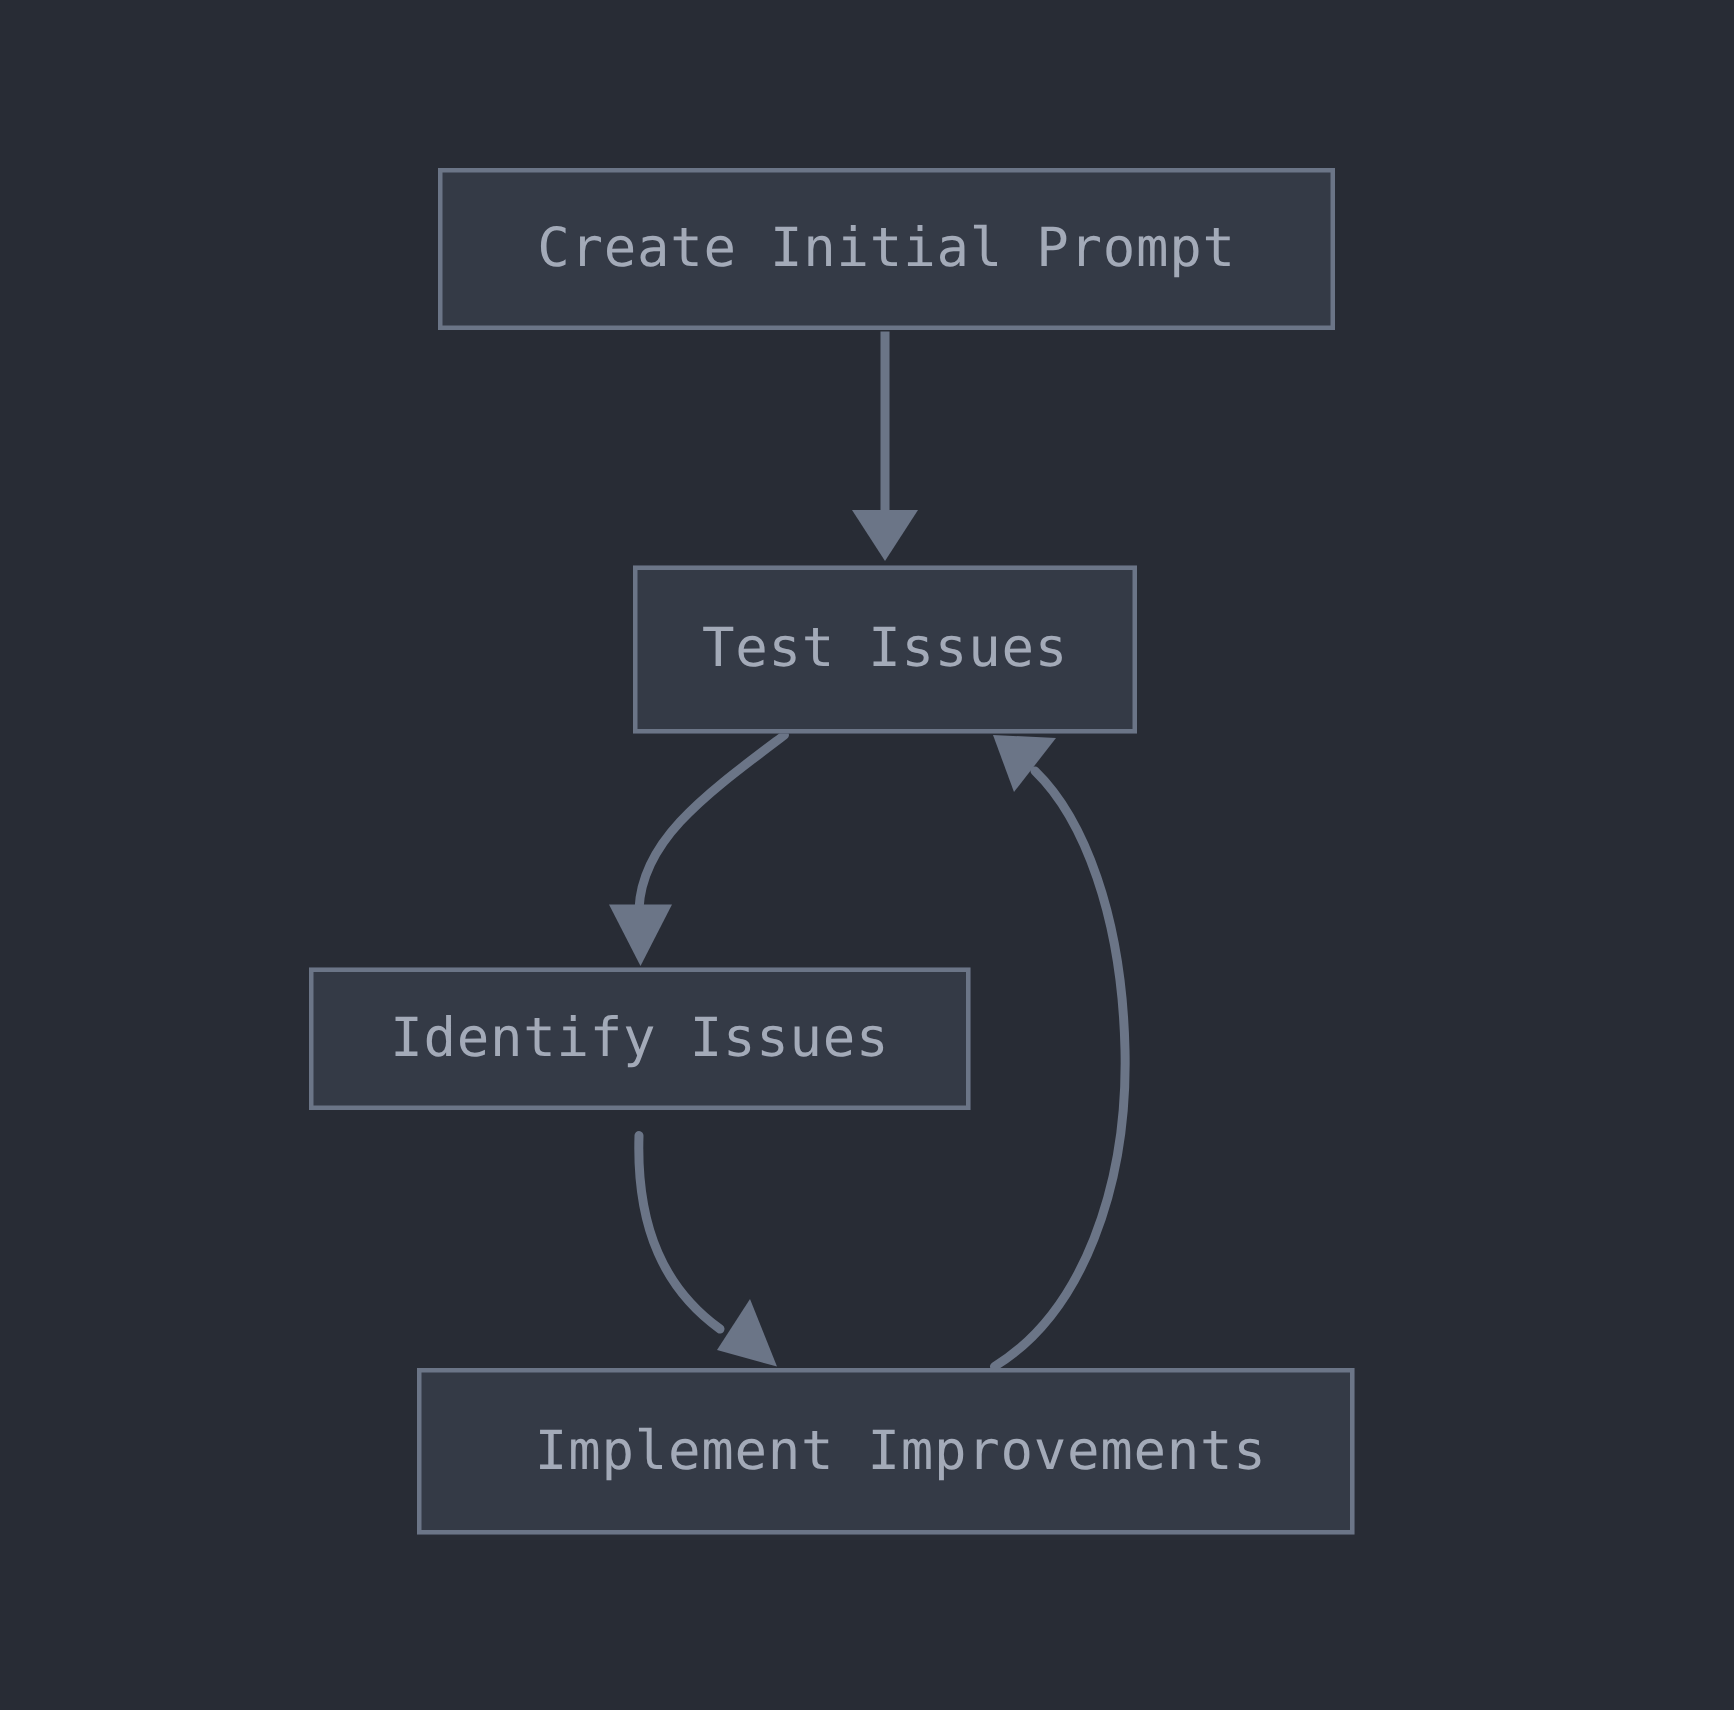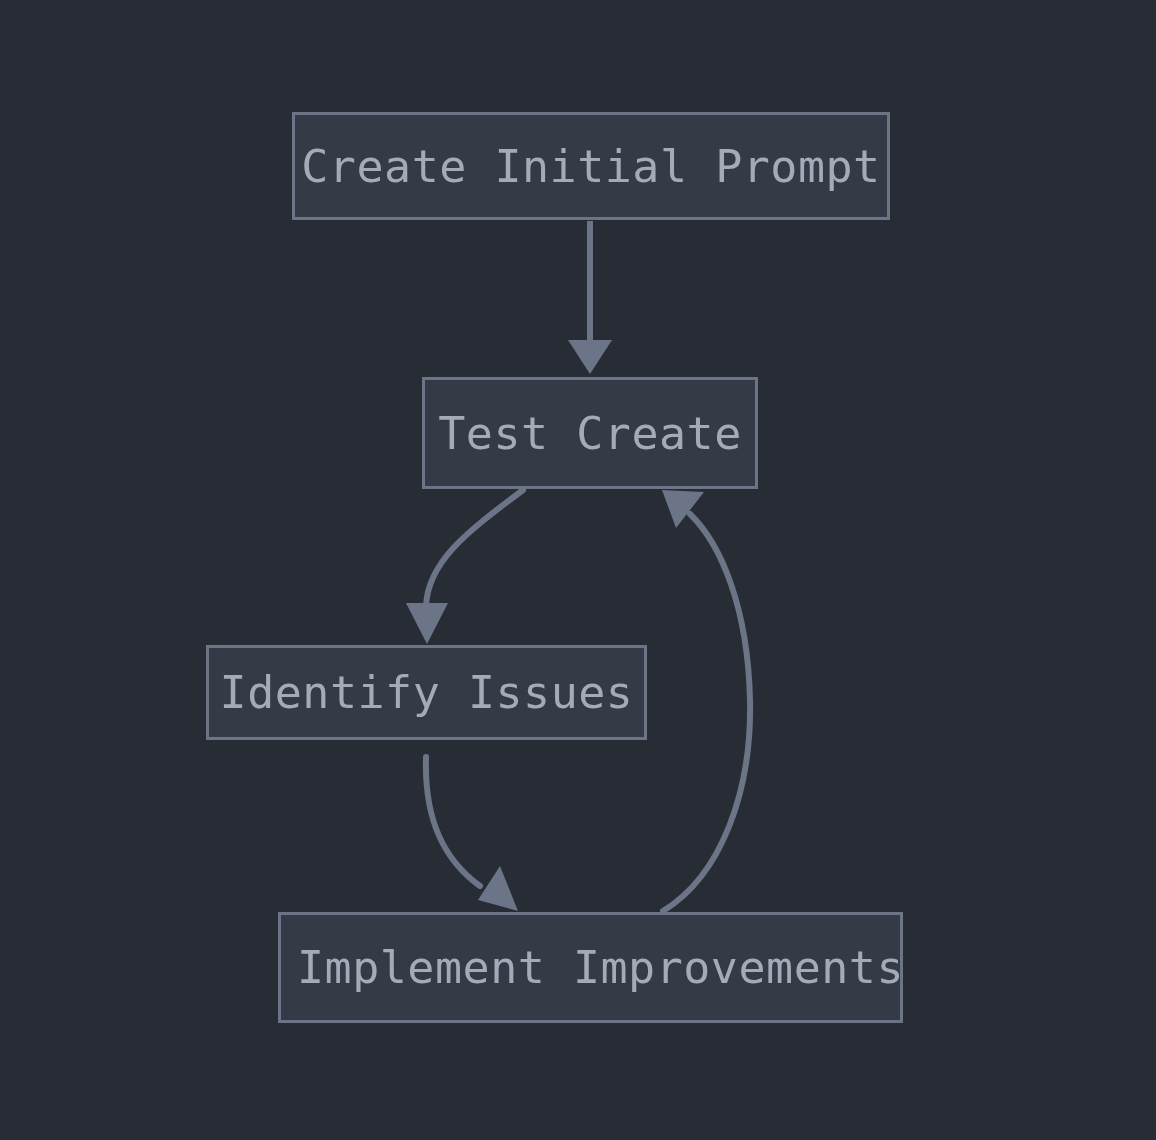--- a/index.html
+++ b/index.html
@@ -31,21 +31,21 @@
     box-sizing: border-box;
     background: #343a46;
     border: 3px solid #6b7587;
     display: flex;
     align-items: center;
     justify-content: center;
   }
   .node-label {
     color: #a3aab8;
     font-family: "DejaVu Sans Mono", "Liberation Mono", monospace;
-    font-size: 45px;
+    font-size: 36px;
     line-height: 1;
     letter-spacing: 0.5px;
     white-space: nowrap;
     user-select: none;
   }
   #node-create-initial-prompt { left: 292px; top: 112px; width: 598px; height: 108px; }
   #node-test-prompt          { left: 422px; top: 377px; width: 336px; height: 112px; }
   #node-identify-issues      { left: 206px; top: 645px; width: 441px; height: 95px; }
   #node-implement-improvements { left: 278px; top: 912px; width: 625px; height: 111px; padding-left: 20px; }
 </style>
@@ -75,21 +75,21 @@
       <path d="M 663 911 C 722 875, 752 790, 750 700 C 748 610, 722 545, 690 514" fill="none" stroke="#6b7587" stroke-width="6" stroke-linecap="round"></path>
       <polygon points="662,490 704,492, 676,528" fill="#6b7587"></polygon>
     </g>
   </svg>
 
   <div class="node" id="node-create-initial-prompt">
     <span class="node-label">Create Initial Prompt</span>
   </div>
 
   <div class="node" id="node-test-prompt">
-    <span class="node-label">Test Create</span>
+    <span class="node-label">Test Issues</span>
   </div>
 
   <div class="node" id="node-identify-issues">
     <span class="node-label">Identify Issues</span>
   </div>
 
   <div class="node" id="node-implement-improvements">
     <span class="node-label">Implement Improvements</span>
   </div>
 

